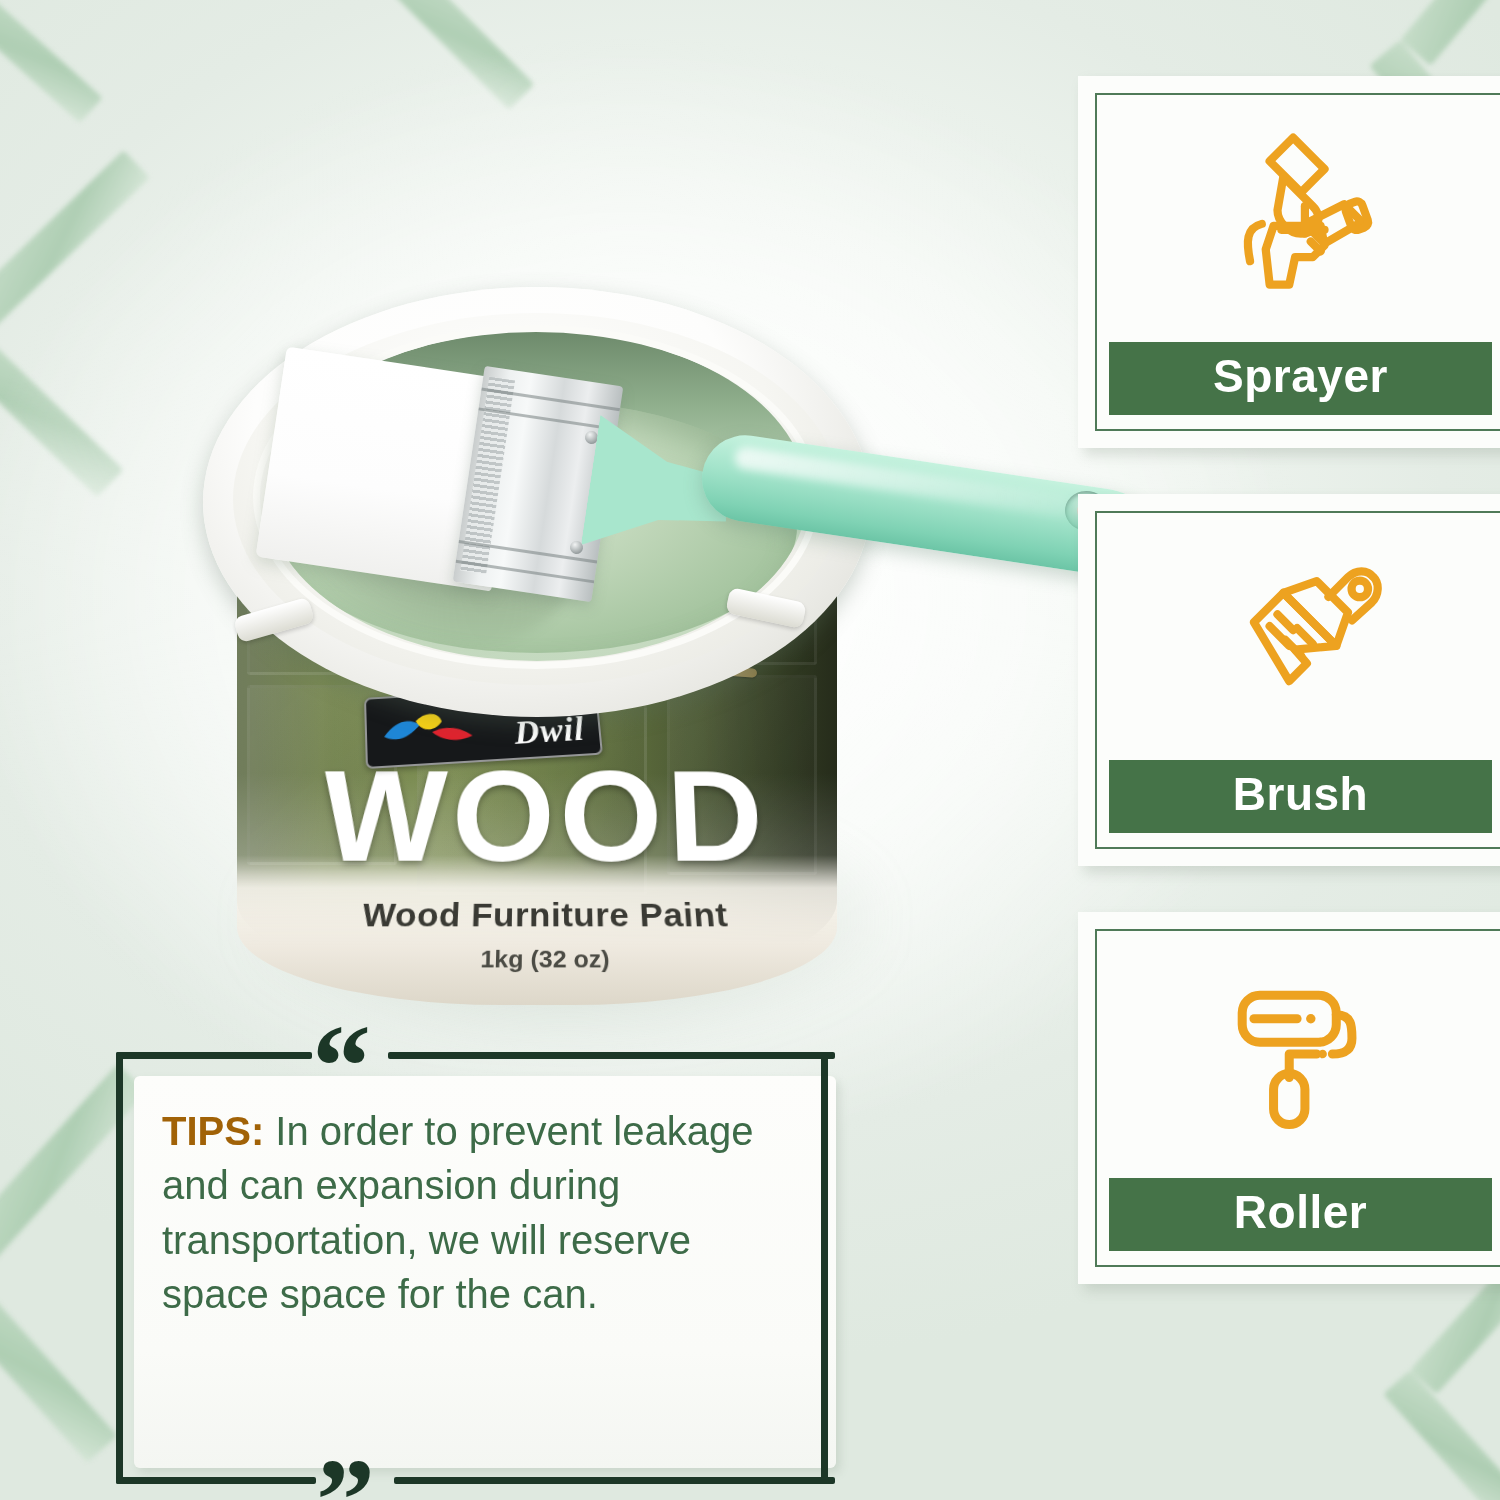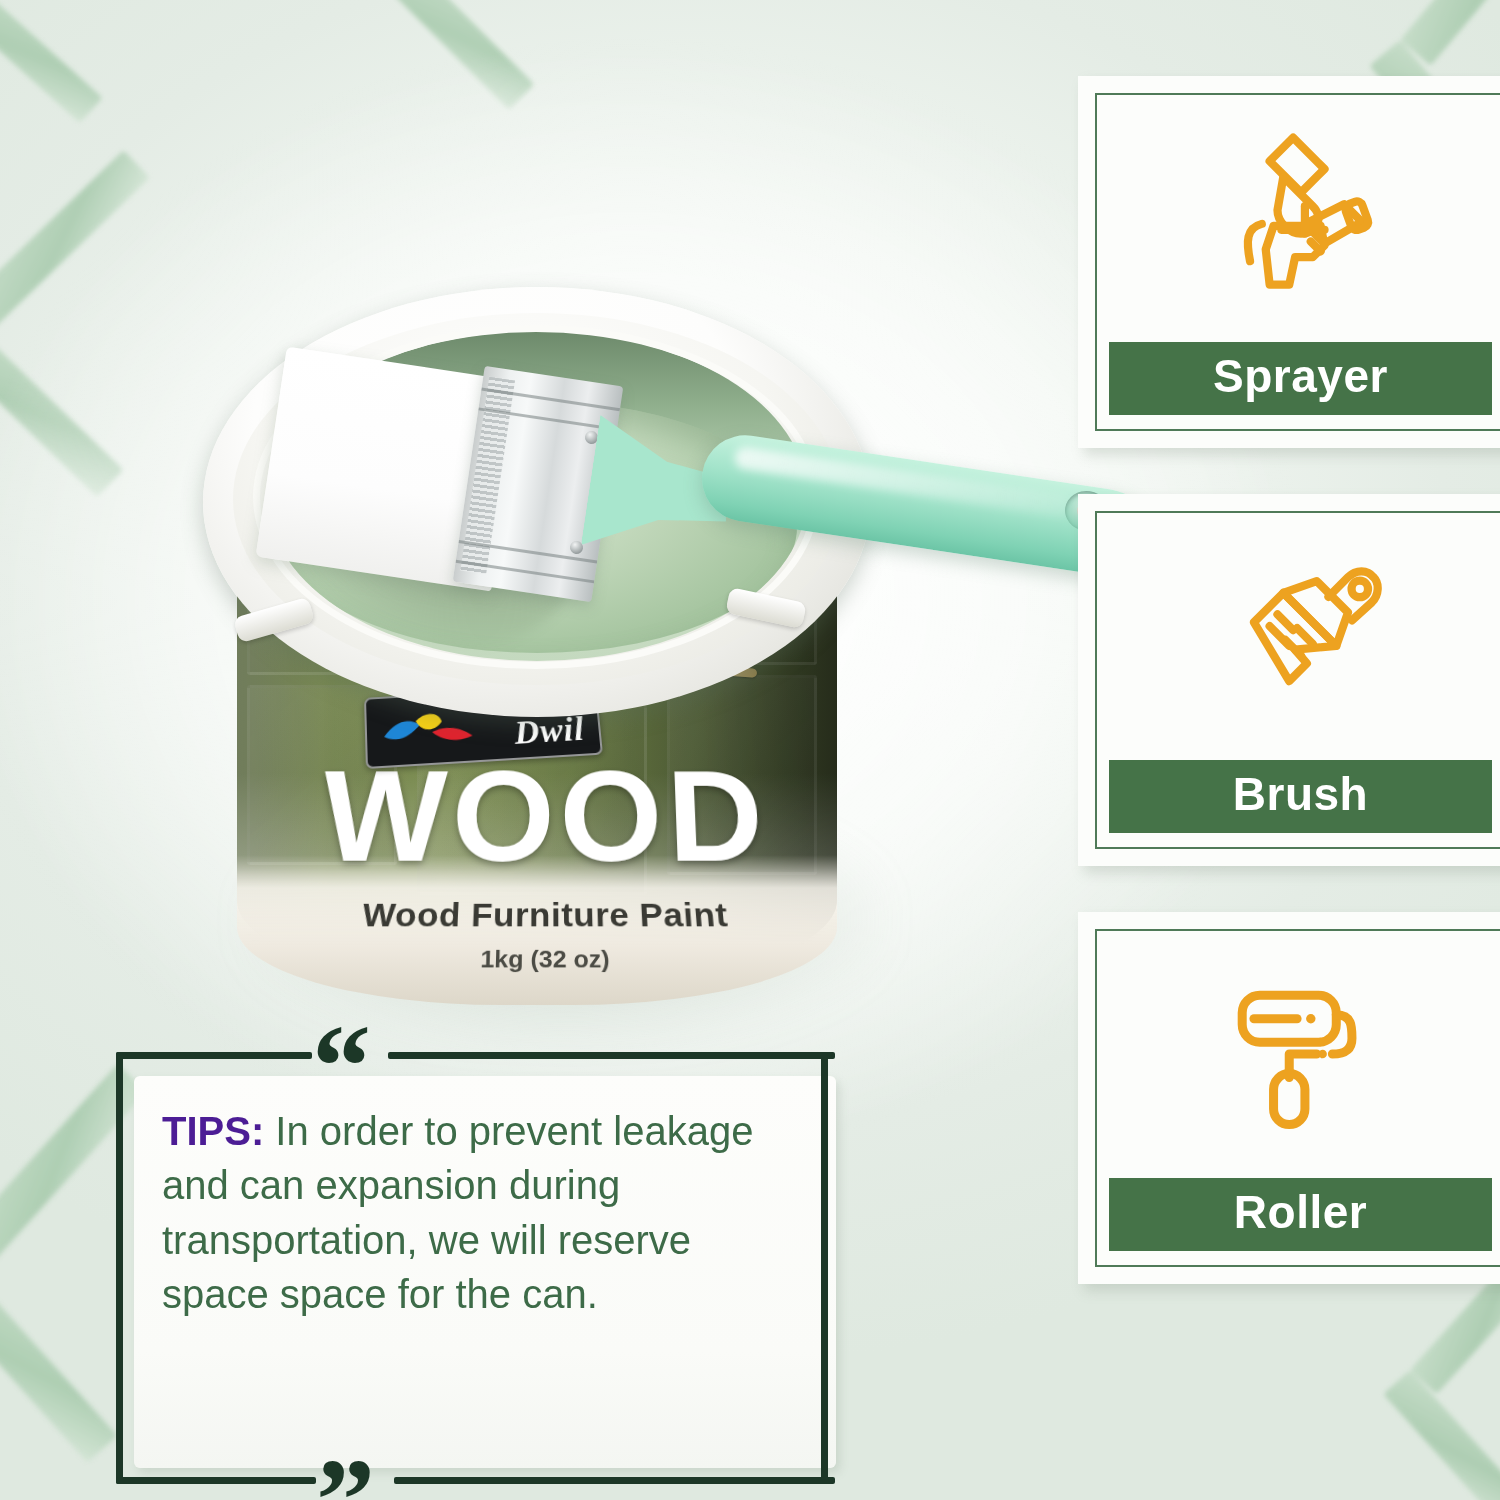--- a/index.html
+++ b/index.html
@@ -350,21 +350,21 @@
     box-shadow: 4px 5px 10px rgba(120,140,122,.20);
   }
   .tips-text {
     position: absolute;
     left: 46px; top: 62px; right: 46px;
     font-size: 40px;
     line-height: 1.36;
     color: #3d6b48;
     font-weight: 400;
   }
-  .tips-text b { color: #4c1d95; font-weight: 700; }
+  .tips-text b { color: #a16207; font-weight: 700; }
 
   .quote-open, .quote-close {
     position: absolute;
     font-family: "Liberation Serif", serif;
     font-weight: 700;
     color: #1c3727;
     font-size: 118px;
     line-height: 1;
     user-select: none;
   }

